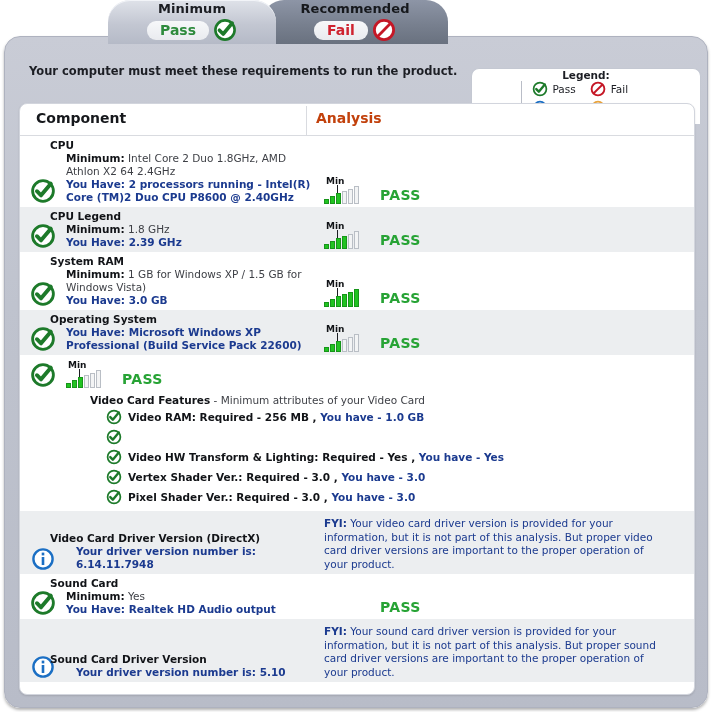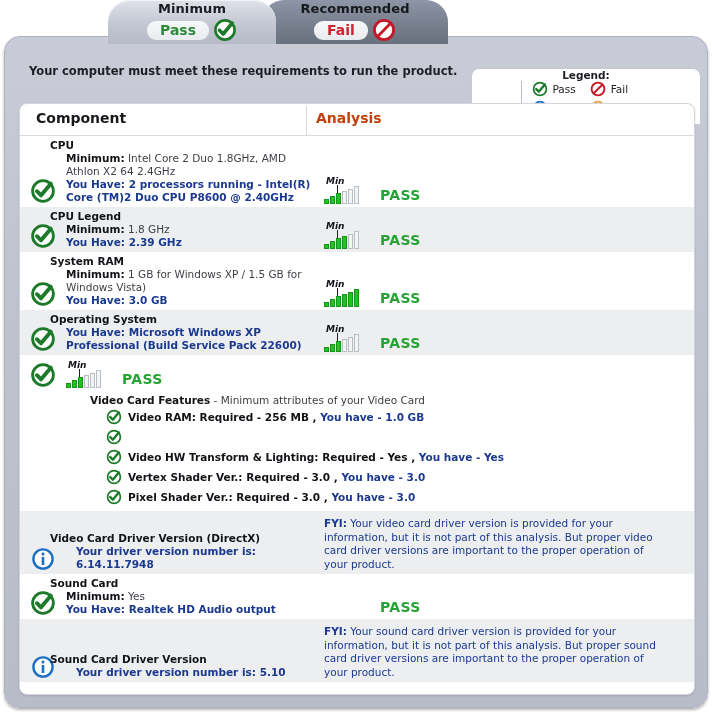--- a/index.html
+++ b/index.html
@@ -121,21 +121,21 @@
   .row {
     position: relative;
     display: flex;
     padding: 3px 16px 3px 0;
     align-items: flex-end;
   }
   .row.shaded { background: #eceef0; }
 
   .cell-icon { width: 46px; flex: 0 0 46px; display: flex; align-items: center; justify-content: center; }
   .cell-body { flex: 0 0 258px; width: 258px; padding-right: 4px; }
-  .cell-meter { flex: 0 0 56px; width: 56px; padding-top: 4px; font-style: italic; }
+  .cell-meter { flex: 0 0 56px; width: 56px; padding-top: 4px; }
   .cell-result { flex: 1 1 auto; padding-top: 6px; }
 
   .comp-name {
     font-size: 10.5px; font-weight: bold; color: #111317; line-height: 13px;
     margin-left: -16px;
   }
   .line { font-size: 10.5px; line-height: 13px; color: #3d3f45; }
   .line b { color: #111317; }
   .youhave { font-size: 10.5px; line-height: 13px; font-weight: bold; color: #1b3a8f; }
   .result-pass { font-size: 14px; font-weight: bold; color: #27a335; letter-spacing: .3px; }

